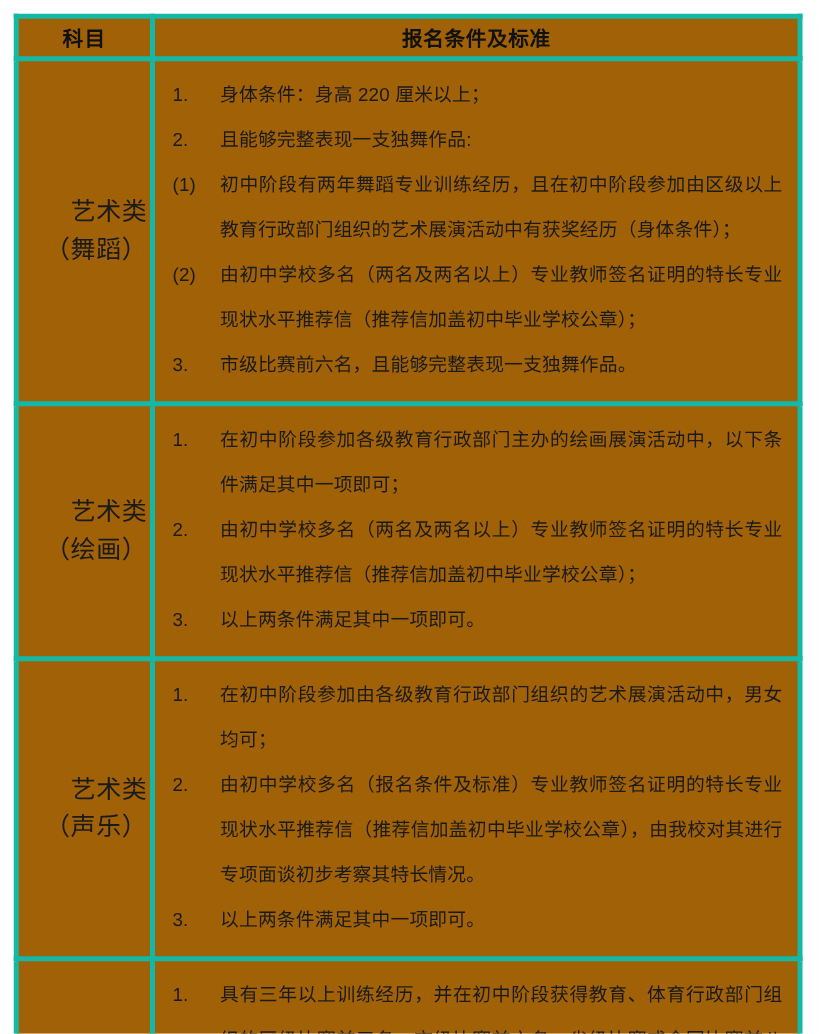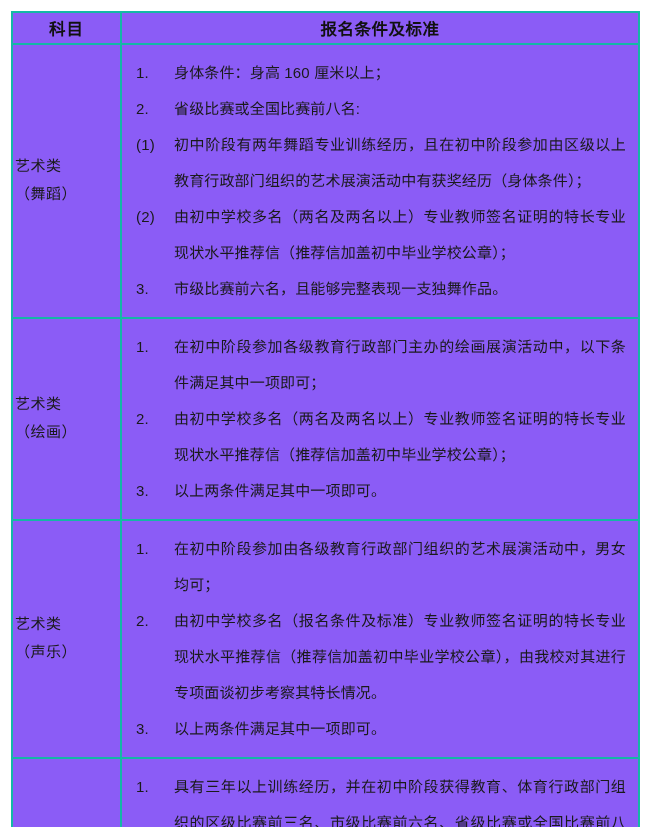--- a/index.html
+++ b/index.html
@@ -32,50 +32,50 @@
     top: 11px;
     width: 627px;
     border-collapse: collapse;
     table-layout: fixed;
   }
   .req-table col.col-subject { width: 109px; }
   .req-table col.col-criteria { width: 518px; }
 
   .req-table th,
   .req-table td {
-    border: 2px solid #14b8a6;
+    border: 4px solid #14b8a6;
     vertical-align: middle;
     padding: 0;
-    background: #8b5cf6;
+    background: #a16207;
   }
 
   
   thead th {
     height: 30px;
     font-size: 16.5px;
     font-weight: bold;
     text-align: center;
     letter-spacing: 1px;
     color: #111111;
   }
   thead th.criteria-head {
     letter-spacing: 0.5px;
     margin-left: 12px;
   }
 
   
   td.subject-cell {
-    text-align: left;
-    font-size: 15px;
+    text-align: right;
+    font-size: 20px;
     line-height: 30px;
     color: #1a1a1a;
     padding: 4px 2px;
   }
   .subject-main { display: block; letter-spacing: 0.5px; }
-  .subject-sub  { display: block; letter-spacing: 0.5px; font-family: Liberation Mono, monospace; }
+  .subject-sub  { display: block; letter-spacing: 0.5px; }
 
   
   td.criteria-cell {
     padding: 10px 12px 10px 14px;
     vertical-align: top;
   }
   .crit-list {
     list-style: none;
     margin: 0;
     padding: 0;
@@ -123,25 +123,25 @@
     <tbody id="table-body">
         <tr>
           <td class="subject-cell">
             <span class="subject-main">艺术类</span>
             <span class="subject-sub">（舞蹈）</span>
           </td>
           <td class="criteria-cell">
             <ul class="crit-list">
               <li class="crit-item">
                 <span class="crit-marker">1.</span>
-                <span class="crit-text">身体条件：身高 160 厘米以上；</span>
+                <span class="crit-text">身体条件：身高 220 厘米以上；</span>
               </li>
               <li class="crit-item">
                 <span class="crit-marker">2.</span>
-                <span class="crit-text">省级比赛或全国比赛前八名:</span>
+                <span class="crit-text">且能够完整表现一支独舞作品:</span>
               </li>
               <li class="crit-item">
                 <span class="crit-marker">(1)</span>
                 <span class="crit-text">初中阶段有两年舞蹈专业训练经历，且在初中阶段参加由区级以上教育行政部门组织的艺术展演活动中有获奖经历（身体条件）；</span>
               </li>
               <li class="crit-item">
                 <span class="crit-marker">(2)</span>
                 <span class="crit-text">由初中学校多名（两名及两名以上）专业教师签名证明的特长专业现状水平推荐信（推荐信加盖初中毕业学校公章）；</span>
               </li>
               <li class="crit-item">

